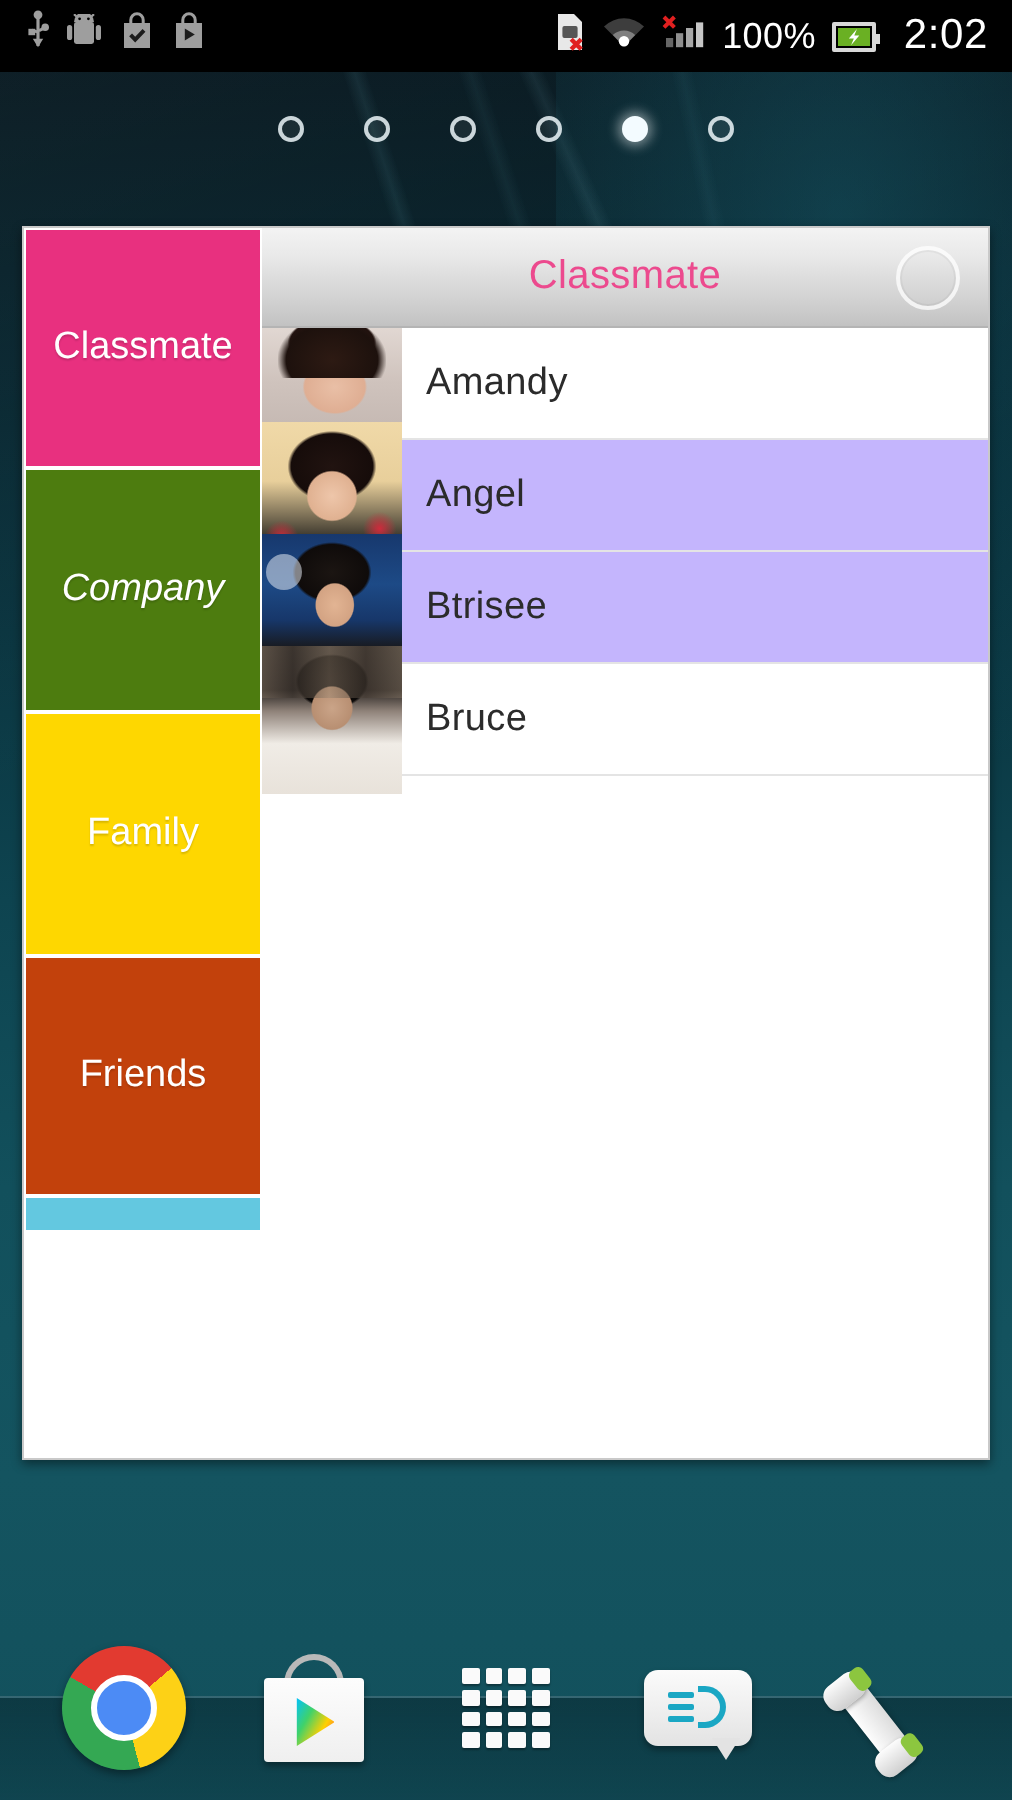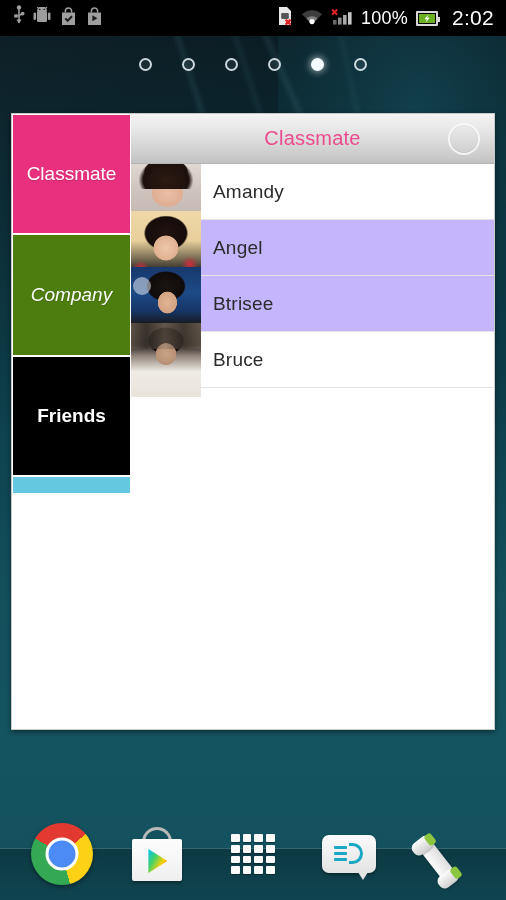--- a/index.html
+++ b/index.html
@@ -392,21 +392,24 @@
 
   <div id="widget">
 
     <div id="sidebar">
       <div class="cat cat-0" style="background: rgb(232, 48, 127);">
         <span>Classmate</span>
       </div>
       <div class="cat cat-1" style="background: #4d7c0f; font-style: italic;">
         <span>Company</span>
       </div>
-      <div class="cat cat-4" style="background: #000000; font-weight: bold;">
+      <div class="cat cat-3" style="background: rgb(254, 215, 0);">
+        <span>Family</span>
+      </div>
+      <div class="cat cat-4" style="background: #c2410c;">
         <span>Friends</span>
       </div>
       <div class="cat cat-5" style="background: rgb(99, 200, 224);">
         <span></span>
       </div>
     </div>
 
     <div id="content">
       <div id="widget-header">
         <span id="widget-title" style="color: rgb(236, 74, 142);">Classmate</span>

